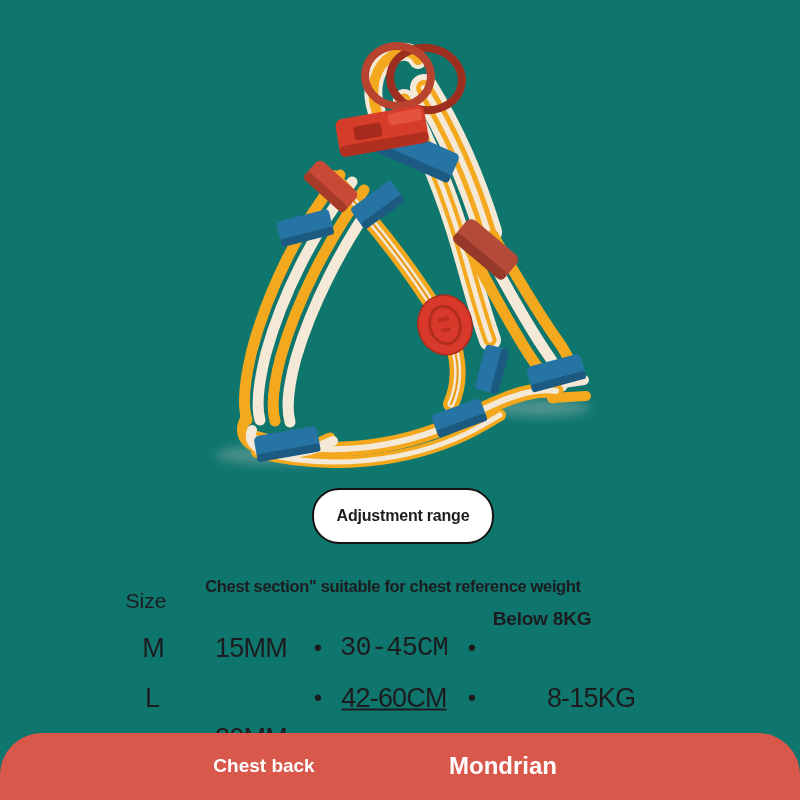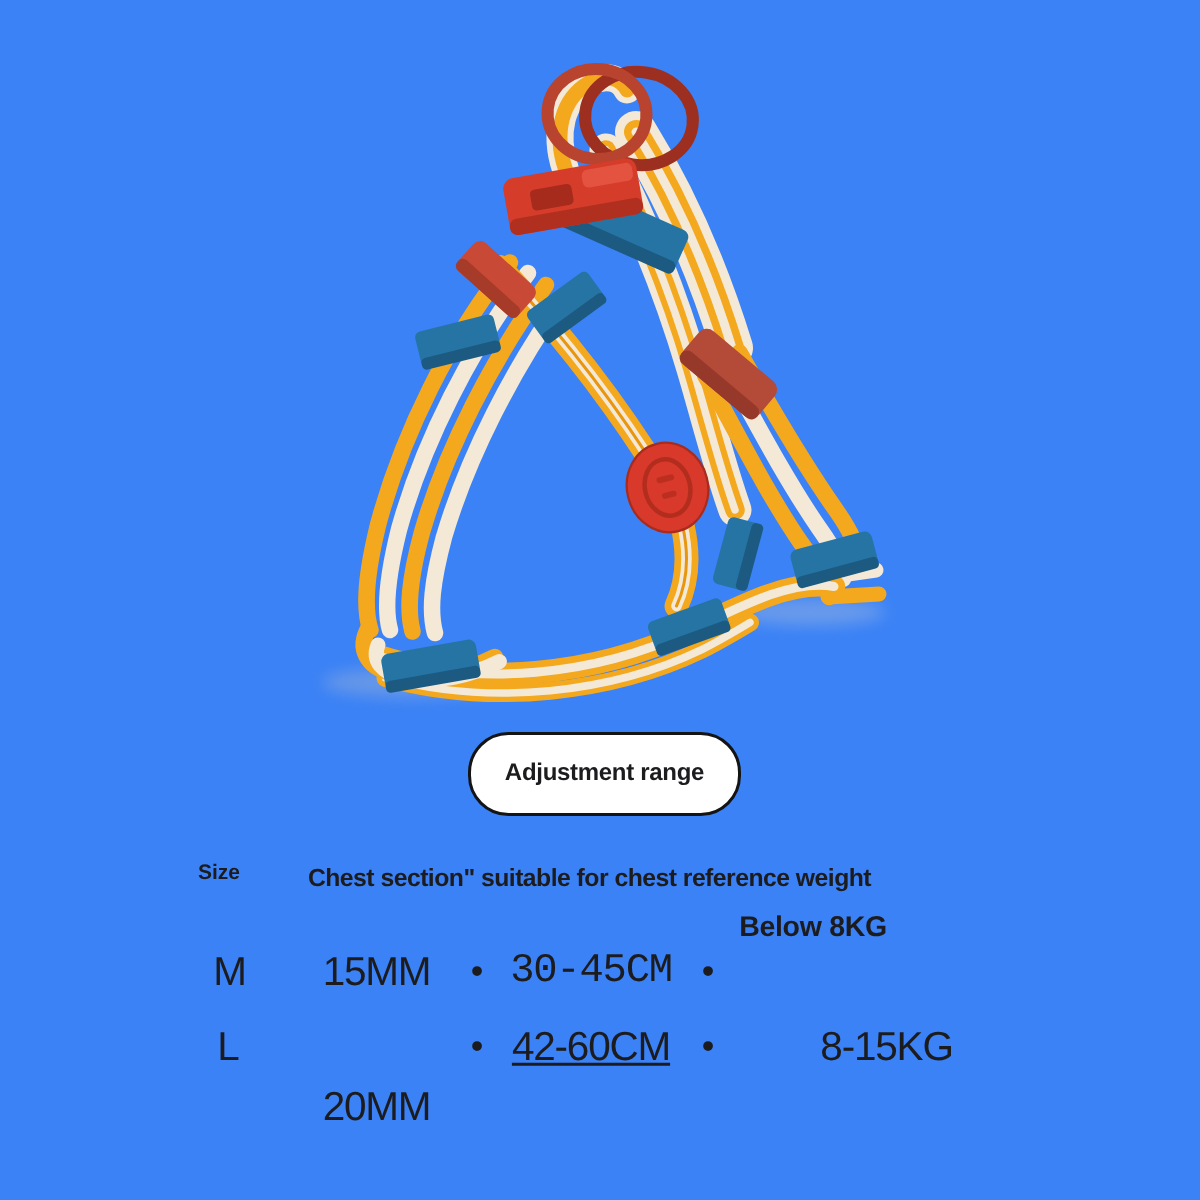--- a/index.html
+++ b/index.html
@@ -1,33 +1,33 @@
 <!DOCTYPE html>
 <html><head>
 <meta charset="utf-8">
 <style>
   html,body{margin:0;padding:0;background:#ffffff;}
   .stage{
-    position:relative;width:800px;height:800px;background:#3b82f6;overflow:hidden;
+    position:relative;width:800px;height:800px;background:#0f766e;overflow:hidden;
     font-family:"Liberation Sans", sans-serif;color:#1c1c1e;
   }
   .stage svg{position:absolute;left:0;top:0;}
   
   .cream{stroke:#f4e9d7;fill:none;stroke-linecap:round;}
   .yellow{stroke:#f3a81e;fill:none;stroke-linecap:round;}
   .yellow2{stroke:#e9960f;fill:none;stroke-linecap:round;}
 
   .pill{
     position:absolute;left:312px;top:488px;width:178px;height:52px;
     border:2.5px solid #141414;border-radius:27px;background:#ffffff;
     display:flex;align-items:center;justify-content:center;
     font-weight:700;font-size:16px;letter-spacing:-0.2px;
   }
   .cell{position:absolute;transform:translate(-50%,-50%);white-space:nowrap;}
-  .hdr-size{font-weight:700;font-size:14px;}
+  .hdr-size{font-weight:400;font-size:21px;margin-top:20px;}
   .hdr-desc{font-weight:700;font-size:16.5px;letter-spacing:-0.35px;}
   .big{font-weight:400;font-size:27px;letter-spacing:-0.8px;}
   .bullet{font-size:24px;font-weight:400;}
   .wt-bold{font-weight:700;font-size:19px;letter-spacing:-0.2px;}
   .footer-bar{
     position:absolute;left:0;top:733px;width:800px;height:67px;
     background:#d9584c;border-radius:42px 42px 0 0;
   }
   .footer-text{position:absolute;transform:translate(-50%,-50%);color:#ffffff;white-space:nowrap;}
   .ft-style{left:264px;top:33px;font-weight:700;font-size:19px;}
@@ -179,14 +179,18 @@
     <div>
       <span class="cell big" style="left:152px;top:698px;">L</span>
       <span class="cell big" style="left:251px;top:738px;">20MM</span>
       <span class="cell bullet" style="left:318px;top:698px;">•</span>
       <span class="cell big" style="left:394px;top:698px;text-decoration:underline;">42-60CM</span>
       <span class="cell bullet" style="left:472px;top:698px;">•</span>
       <span class="cell big" style="left:543px;top:698px;margin-left:48px;">8-15KG</span>
     </div>
   </div>
 
+  <div class="footer-bar">
+    <span class="footer-text ft-style">Chest back</span>
+    <span class="footer-text ft-series">Mondrian</span>
+  </div>
 
 </div>
 
 </body></html>

